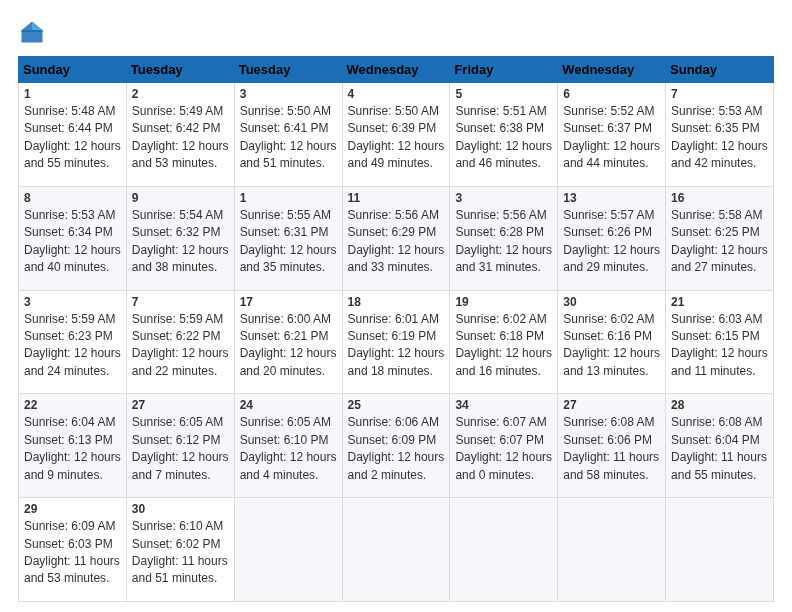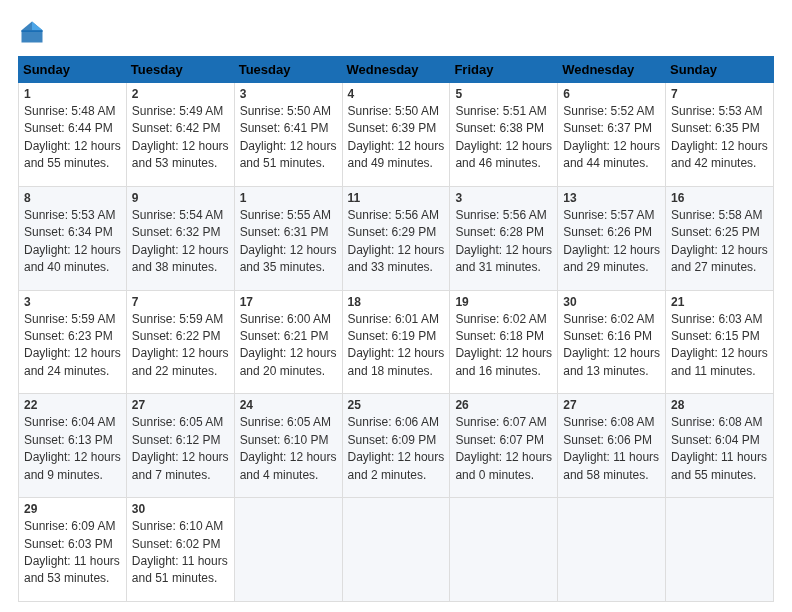--- a/index.html
+++ b/index.html
@@ -234,21 +234,21 @@
           </td>
           <td>
             <span class="day-num">24</span>
 <div class="day-info">Sunrise: 6:05 AM<br>Sunset: 6:10 PM<br>Daylight: 12 hours and 4 minutes.</div>
           </td>
           <td>
             <span class="day-num">25</span>
 <div class="day-info">Sunrise: 6:06 AM<br>Sunset: 6:09 PM<br>Daylight: 12 hours and 2 minutes.</div>
           </td>
           <td>
-            <span class="day-num">26</span>
+            <span class="day-num">34</span>
 <div class="day-info">Sunrise: 6:07 AM<br>Sunset: 6:07 PM<br>Daylight: 12 hours and 0 minutes.</div>
           </td>
           <td>
             <span class="day-num">27</span>
 <div class="day-info">Sunrise: 6:08 AM<br>Sunset: 6:06 PM<br>Daylight: 11 hours and 58 minutes.</div>
           </td>
           <td>
             <span class="day-num">28</span>
 <div class="day-info">Sunrise: 6:08 AM<br>Sunset: 6:04 PM<br>Daylight: 11 hours and 55 minutes.</div>
           </td>

